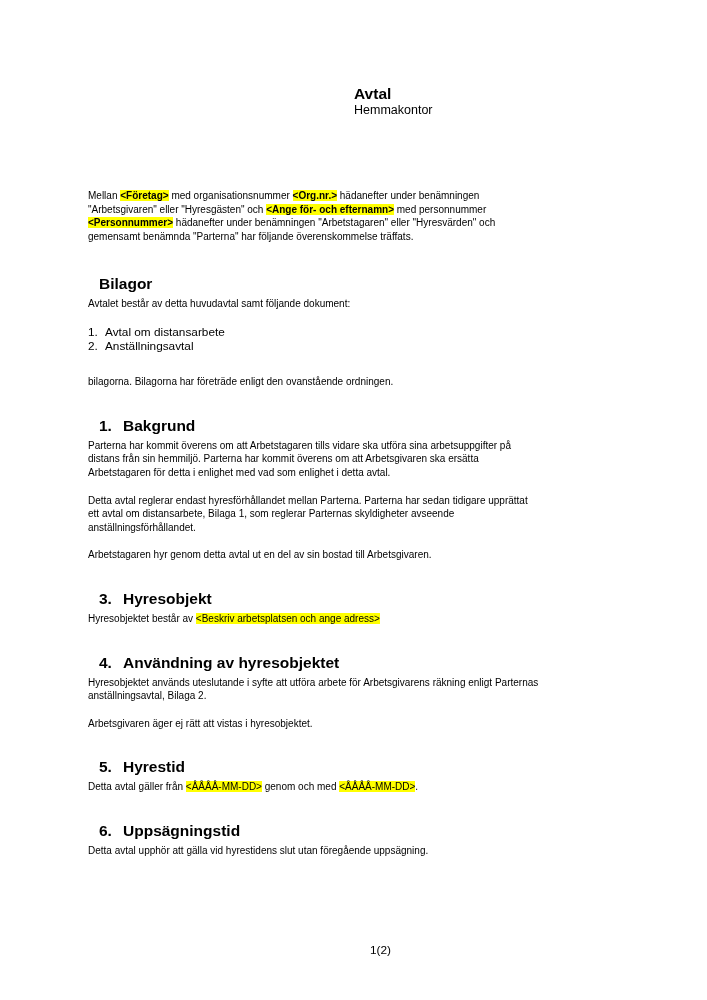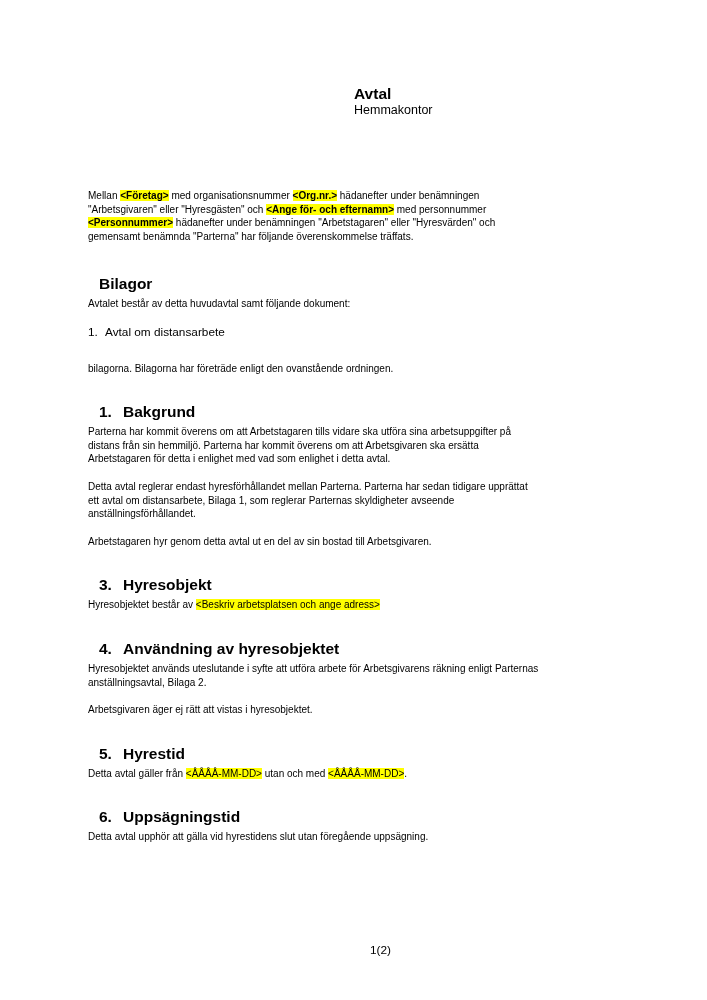--- a/index.html
+++ b/index.html
@@ -46,20 +46,21 @@
         <div class="line"><span>"Arbetsgivaren" eller "Hyresgästen" och </span><span class="hl b">&lt;Ange för- och efternamn&gt;</span><span> med personnummer</span></div>
         <div class="line"><span class="hl b">&lt;Personnummer&gt;</span><span> hädanefter under benämningen "Arbetstagaren" eller "Hyresvärden" och</span></div>
         <div class="line"><span>gemensamt benämnda "Parterna" har följande överenskommelse träffats.</span></div>
       </div>
       <div class="heading no-num"><span>Bilagor</span></div>
       <div class="para">
         <div class="line"><span>Avtalet består av detta huvudavtal samt följande dokument:</span></div>
       </div>
       <div class="list">
         <div class="line"><span class="li-num">1.</span><span>Avtal om distansarbete</span></div>
+        <div class="line"><span class="li-num">2.</span><span>Anställningsavtal</span></div>
       </div>
       <div class="para">
         <div class="line"><span>bilagorna. Bilagorna har företräde enligt den ovanstående ordningen.</span></div>
       </div>
       <div class="heading"><span class="h-num">1.</span><span>Bakgrund</span></div>
       <div class="para">
         <div class="line"><span>Parterna har kommit överens om att Arbetstagaren tills vidare ska utföra sina arbetsuppgifter på</span></div>
         <div class="line"><span>distans från sin hemmiljö. Parterna har kommit överens om att Arbetsgivaren ska ersätta</span></div>
         <div class="line"><span>Arbetstagaren för detta i enlighet med vad som enlighet i detta avtal.</span></div>
       </div>
@@ -78,21 +79,21 @@
       <div class="heading"><span class="h-num">4.</span><span>Användning av hyresobjektet</span></div>
       <div class="para">
         <div class="line"><span>Hyresobjektet används uteslutande i syfte att utföra arbete för Arbetsgivarens räkning enligt Parternas</span></div>
         <div class="line"><span>anställningsavtal, Bilaga 2.</span></div>
       </div>
       <div class="para">
         <div class="line"><span>Arbetsgivaren äger ej rätt att vistas i hyresobjektet.</span></div>
       </div>
       <div class="heading"><span class="h-num">5.</span><span>Hyrestid</span></div>
       <div class="para">
-        <div class="line"><span>Detta avtal gäller från </span><span class="hl">&lt;ÅÅÅÅ-MM-DD&gt;</span><span> utan och med </span><span class="hl">&lt;ÅÅÅÅ-MM-DD&gt;</span><span>.</span></div>
+        <div class="line"><span>Detta avtal gäller från </span><span class="hl">&lt;ÅÅÅÅ-MM-DD&gt;</span><span> genom och med </span><span class="hl">&lt;ÅÅÅÅ-MM-DD&gt;</span><span>.</span></div>
       </div>
       <div class="heading"><span class="h-num">6.</span><span>Uppsägningstid</span></div>
       <div class="para">
         <div class="line"><span>Detta avtal upphör att gälla vid hyrestidens slut utan föregående uppsägning.</span></div>
       </div>
     </div>
 
   <div class="footer">1(2)</div>
 </div>
 

